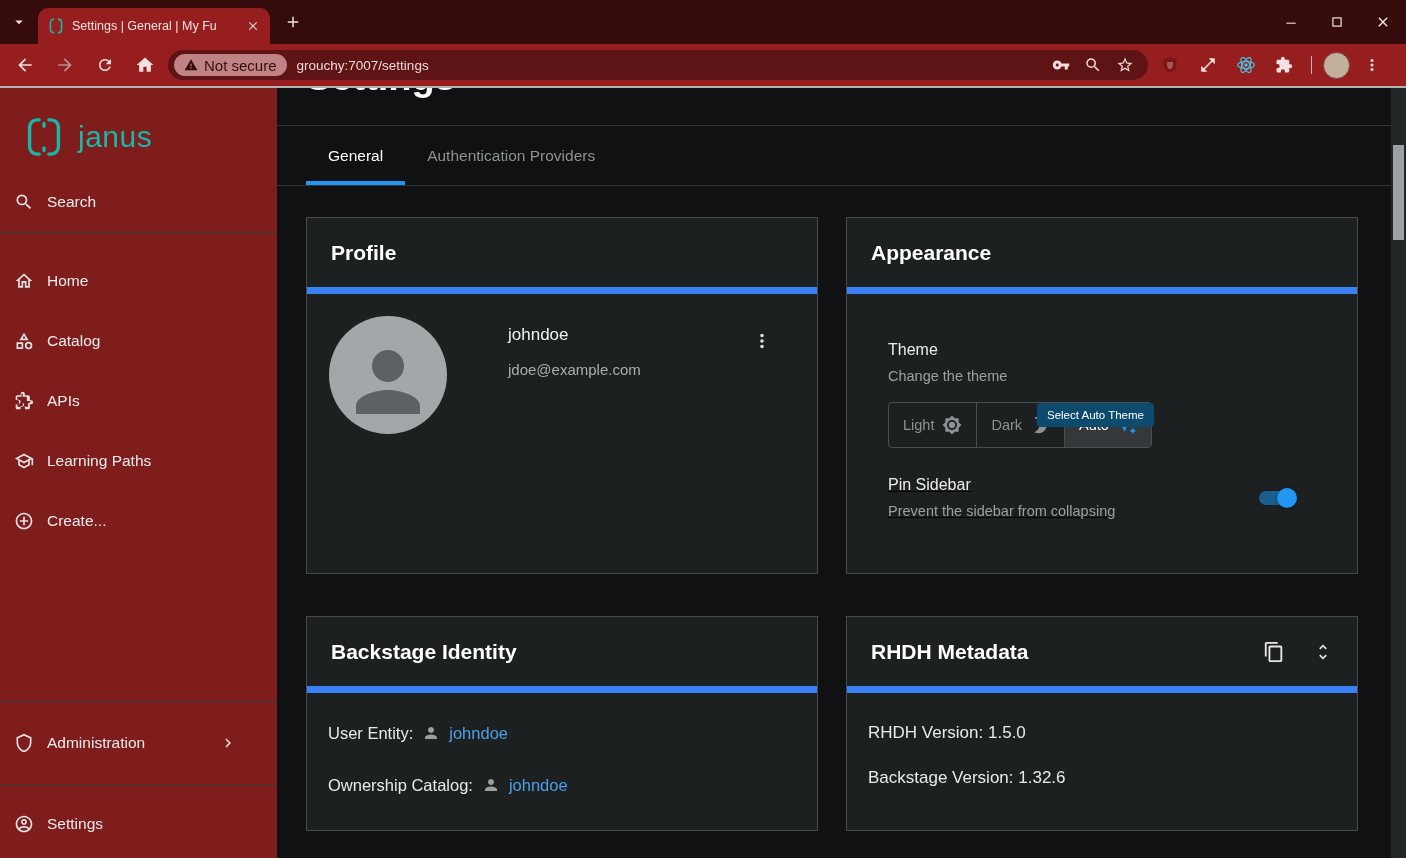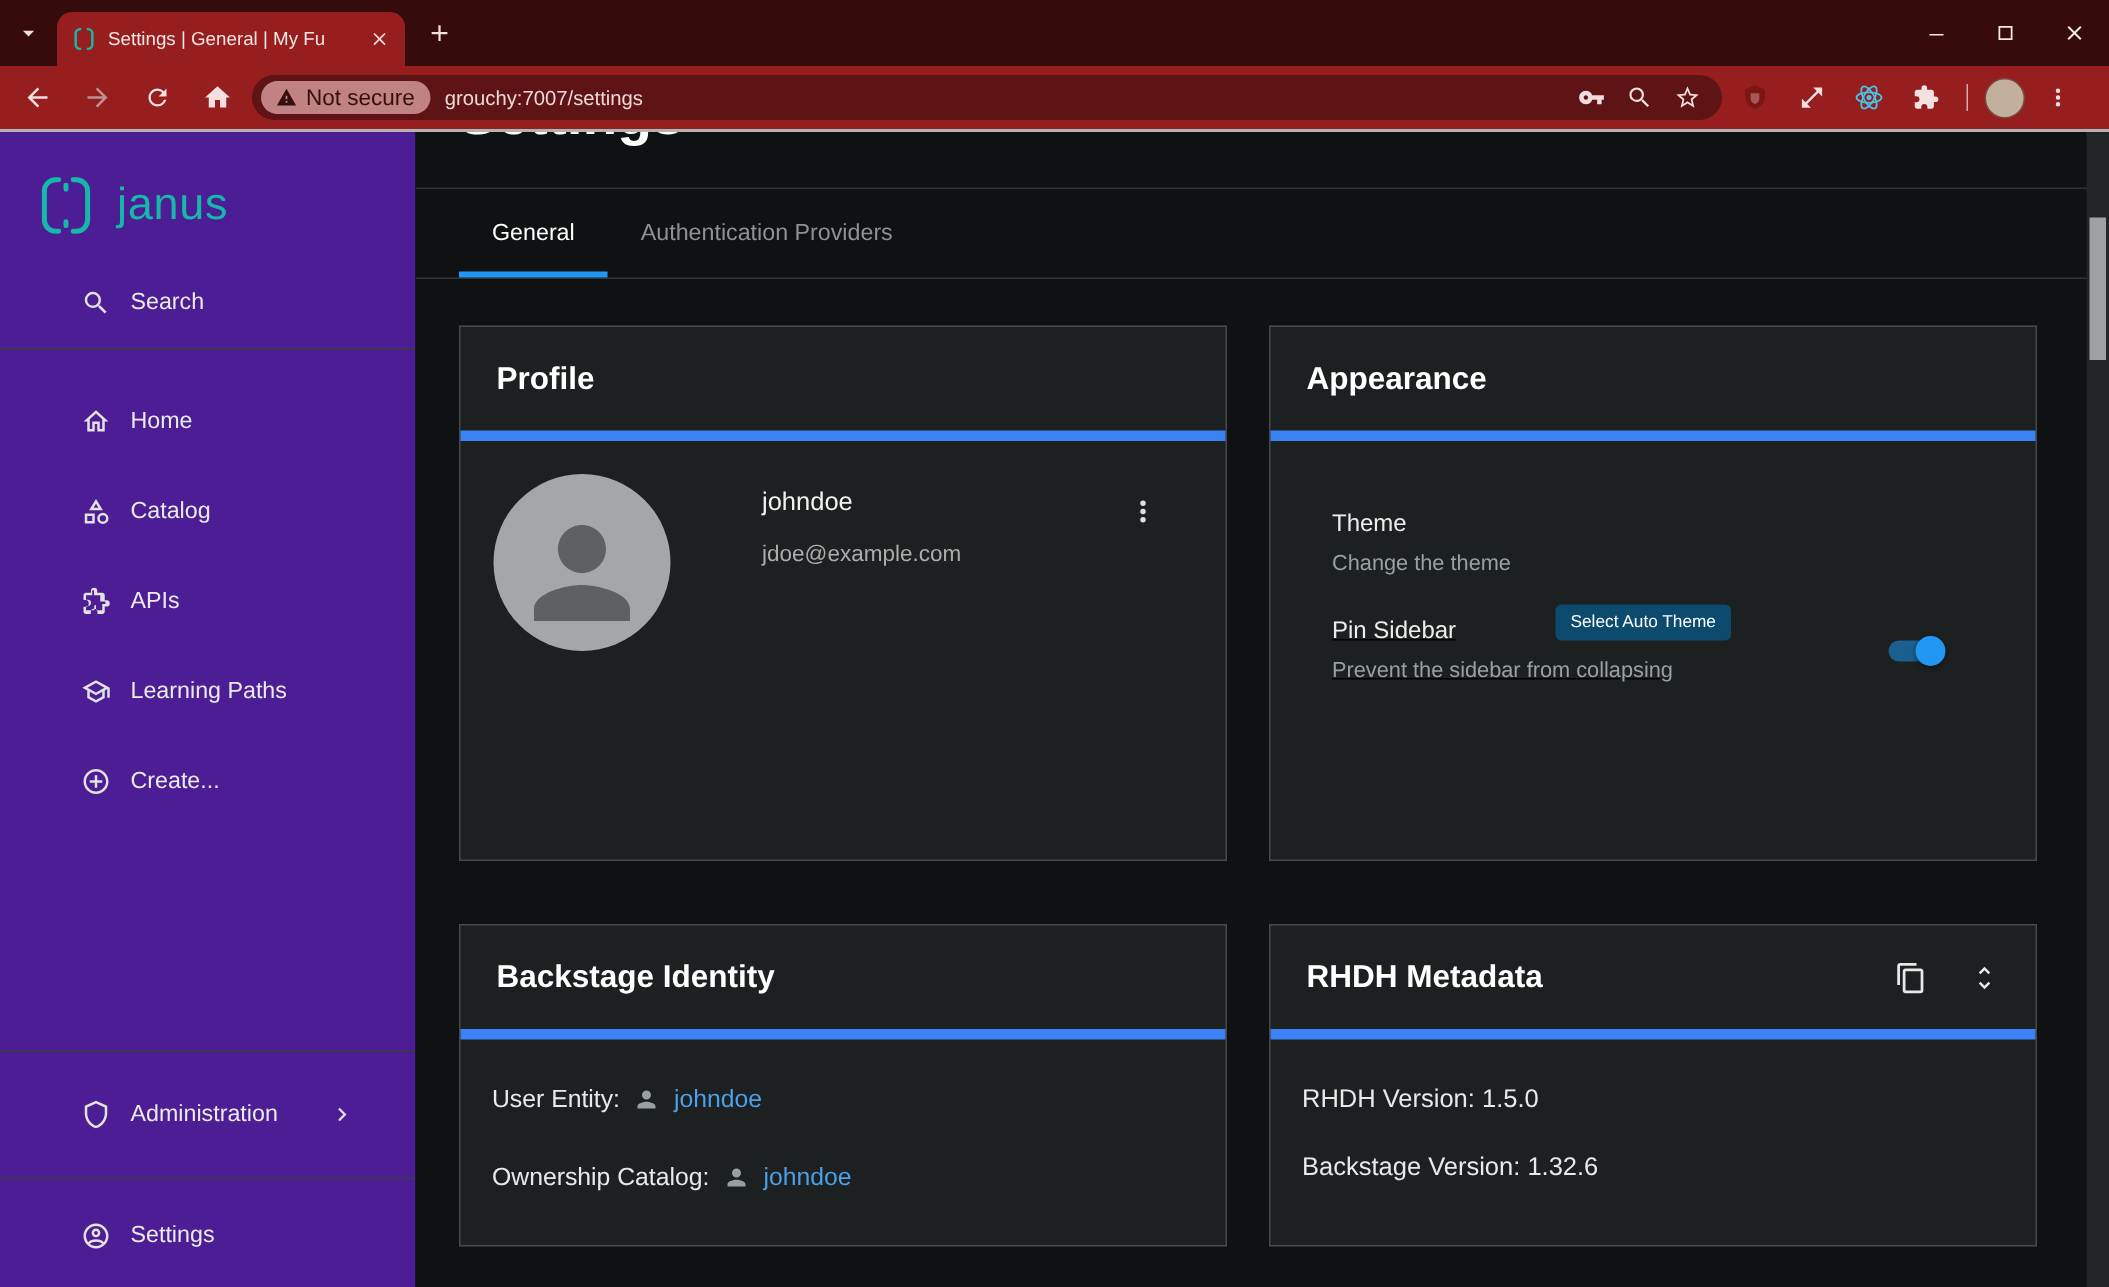--- a/index.html
+++ b/index.html
@@ -51,25 +51,25 @@
   }
   .url { color: #eed9d9; font-size: 13.5px; white-space: nowrap; }
   .omni-icons { margin-left: auto; display: flex; align-items: center; gap: 14px; color: #f0dcdc; padding-right: 8px; }
   .ext-btn { width: 32px; height: 32px; display: flex; align-items: center; justify-content: center; color: #f3e0e0; flex: none; }
   .tb-sep { width: 1px; height: 18px; background: #d8a8a8; margin: 0 5px; flex: none; }
   .tb-avatar { width: 27px; height: 27px; border-radius: 50%; background: #c2b09d; border: 1px solid #7a4a42; flex: none; }
 
   
   .app { position: absolute; top: 88px; left: 0; width: 1406px; height: 770px; display: flex; }
 
-  .sidebar { width: 277px; background: #4c1d95; flex: none; display: flex; flex-direction: column; }
+  .sidebar { width: 277px; background: #7f1d1d; flex: none; display: flex; flex-direction: column; }
   .side-logo { display: flex; align-items: center; gap: 16px; padding: 28px 0 6px 26px; }
   .side-logo-text { color: #16b8aa; font-size: 30px; letter-spacing: .5px; }
   .side-item {
-    display: flex; align-items: center; gap: 13px; height: 48px; padding-left: 54px;
+    display: flex; align-items: center; gap: 13px; height: 48px; padding-left: 14px;
     color: #e9ebeb; font-size: 15.5px; font-weight: 500; cursor: default;
   }
   .side-item svg { color: #e1e3e3; flex: none; }
   .side-item.search { margin-top: 14px; }
   .side-divider { height: 1px; background: #3a3d3f; flex: none; }
   .side-divider.top { margin-top: 6px; }
   .nav-group { padding-top: 18px; }
   .nav-group .side-item { height: 60px; }
   .side-spacer { flex: 1; }
   .side-item.admin { height: 60px; margin-top: 12px; }
@@ -395,20 +395,40 @@
       </div>
 
       <div class="card tall">
         <div class="card-header">
           <span class="card-title">Appearance</span>
         </div>
         <div class="appearance-body">
           <div class="tooltip">Select Auto Theme</div>
           <div class="theme-label">Theme</div>
           <div class="theme-desc">Change the theme</div>
+          <div class="toggle-group">
+            <button class="toggle-btn">
+              <span>Light</span>
+              <svg class="i20" viewBox="0 0 24 24" fill="currentColor">
+                  <path d="M20 8.69V4h-4.69L12 .69 8.69 4H4v4.69L.69 12 4 15.31V20h4.69L12 23.31 15.31 20H20v-4.69L23.31 12 20 8.69zM12 18c-3.31 0-6-2.69-6-6s2.69-6 6-6 6 2.69 6 6-2.69 6-6 6zm0-10c-2.21 0-4 1.79-4 4s1.79 4 4 4 4-1.79 4-4-1.79-4-4-4z"></path>
+                </svg>
+            </button>
+            <button class="toggle-btn">
+              <span>Dark</span>
+              <svg class="i20" viewBox="0 0 24 24" fill="currentColor">
+                  <path d="M10 2c-1.82 0-3.53.5-5 1.35C8.99 5.08 11.5 8.3 11.5 12s-2.51 6.92-6.5 8.65A9.97 9.97 0 0 0 10 22c5.52 0 10-4.48 10-10S15.52 2 10 2z"></path>
+                </svg>
+            </button>
+            <button class="toggle-btn active">
+              <span>Auto</span>
+              <svg class="i20 auto" viewBox="0 0 24 24" fill="currentColor">
+                  <path d="m19 9 1.25-2.75L23 5l-2.75-1.25L19 1l-1.25 2.75L15 5l2.75 1.25L19 9zm-7.5.5L9 4 6.5 9.5 1 12l5.5 2.5L9 20l2.5-5.5L17 12l-5.5-2.5zM19 15l-1.25 2.75L15 19l2.75 1.25L19 23l1.25-2.75L23 19l-2.75-1.25L19 15z"></path>
+                </svg>
+            </button>
+          </div>
           <div class="pin-row">
             <div class="pin-text">
               <div class="pin-label">Pin Sidebar</div>
               <div class="pin-desc">Prevent the sidebar from collapsing</div>
             </div>
             <div class="switch">
               <div class="switch-thumb"></div>
             </div>
           </div>
         </div>

